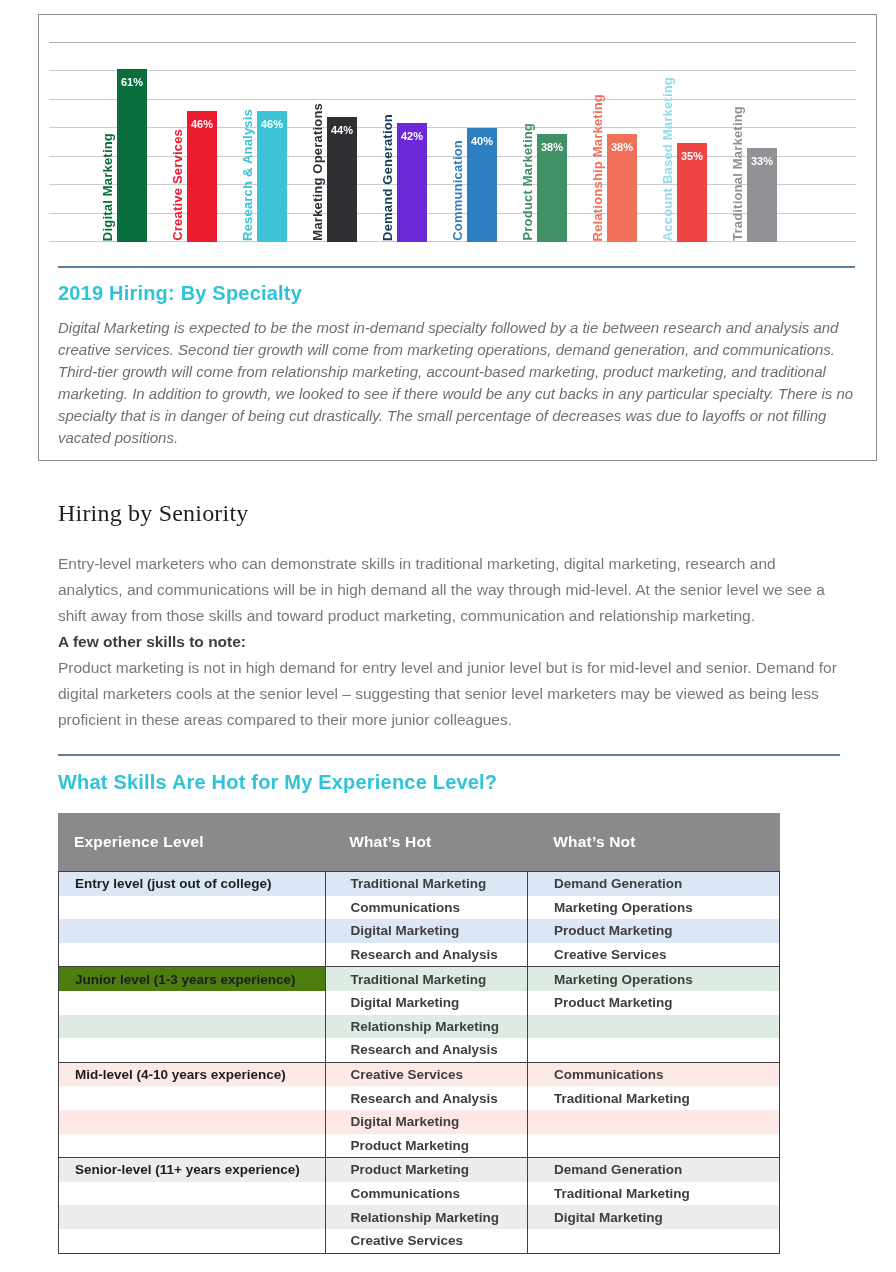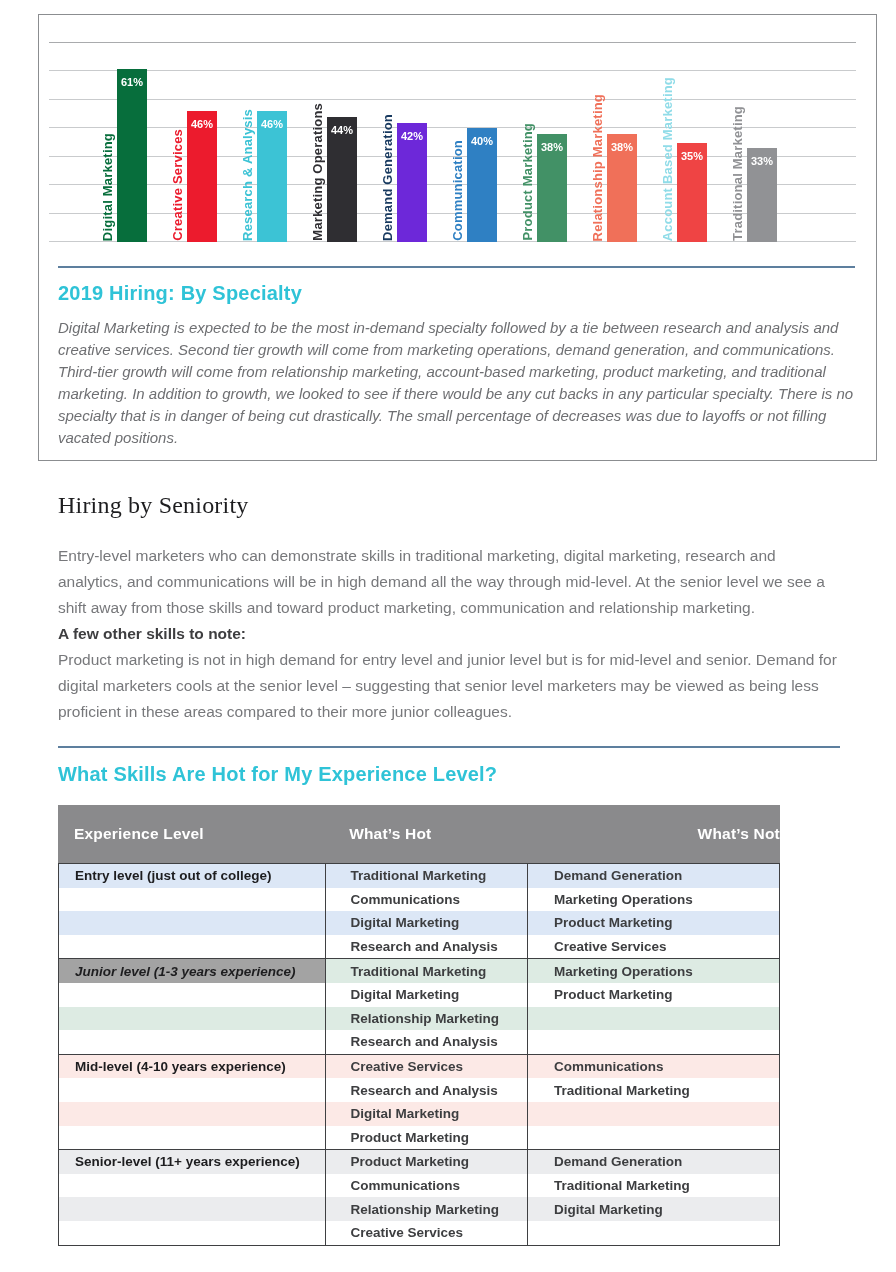--- a/index.html
+++ b/index.html
@@ -39,21 +39,21 @@
   }
   .specialty-body {
     margin:12px 21px 0 19px; color:#6e6f72; font-style:italic;
     font-size:15px; line-height:22px;
   }
 
   
   .below { position:absolute; left:58px; top:460px; width:782px; }
   .seniority-heading {
     font-family:"Liberation Serif", serif; font-weight:normal;
-    font-size:24px; color:#1d1d1f; margin-top:32px; letter-spacing:.2px;
+    font-size:24px; color:#1d1d1f; margin-top:40px; letter-spacing:.2px;
   }
   .body-p { margin-top:24px; color:#77787b; font-size:15.5px; line-height:26px; }
   .note-heading { color:#3e3e40; font-size:15.5px; font-weight:bold; line-height:26px; }
   .body-p2 { margin-top:0; color:#77787b; font-size:15.5px; line-height:26px; }
   .divider2 { margin-top:21px; height:2px; background:var(--divider,#5d7f9e); }
   .skills-heading {
     margin-top:15px; color:var(--accent,#2fc3d7);
     font-size:20px; font-weight:bold; letter-spacing:.2px;
   }
 
@@ -71,21 +71,21 @@
   }
   .cell {
     display:flex; align-items:center; font-size:13.5px; font-weight:bold;
     color:#3d3e40; overflow:hidden; white-space:nowrap;
   }
   .c1 { padding-left:16px; color:#1d1d1f; }
   .c2 { padding-left:24px; border-left:1px solid #3f4042; }
   .c3 { padding-left:26px; border-left:1px solid #3f4042; }
   .hc1 { padding-left:16px; }
   .hc2 { padding-left:24px; }
-  .hc3 { padding-left:26px;text-align:right; }
+  .hc3 { padding-left:26px; }
 </style>
 </head>
 <body>
 
 <div class="page">
 
   <div class="top-box">
     <div class="chart">
         <div class="gridline" style="bottom: 0%;"></div>
         <div class="gridline" style="bottom: 14.2857%;"></div>
@@ -187,21 +187,21 @@
             <div class="cell c2">Communications</div>
             <div class="cell c3">Marketing Operations</div>
             <div class="cell c1" style="background: rgb(220, 231, 246);"></div>
             <div class="cell c2" style="background: rgb(220, 231, 246);">Digital Marketing</div>
             <div class="cell c3" style="background: rgb(220, 231, 246);">Product Marketing</div>
             <div class="cell c1"></div>
             <div class="cell c2">Research and Analysis</div>
             <div class="cell c3">Creative Services</div>
           </div>
           <div class="tgroup">
-            <div class="cell c1" style="background: #a3a3a3; font-style: italic;">Junior level (1-3 years experience)</div>
+            <div class="cell c1" style="background: #4d7c0f;">Junior level (1-3 years experience)</div>
             <div class="cell c2" style="background: rgb(221, 235, 227);">Traditional Marketing</div>
             <div class="cell c3" style="background: rgb(221, 235, 227);">Marketing Operations</div>
             <div class="cell c1"></div>
             <div class="cell c2">Digital Marketing</div>
             <div class="cell c3">Product Marketing</div>
             <div class="cell c1" style="background: rgb(221, 235, 227);"></div>
             <div class="cell c2" style="background: rgb(221, 235, 227);">Relationship Marketing</div>
             <div class="cell c3" style="background: rgb(221, 235, 227);"></div>
             <div class="cell c1"></div>
             <div class="cell c2">Research and Analysis</div>

